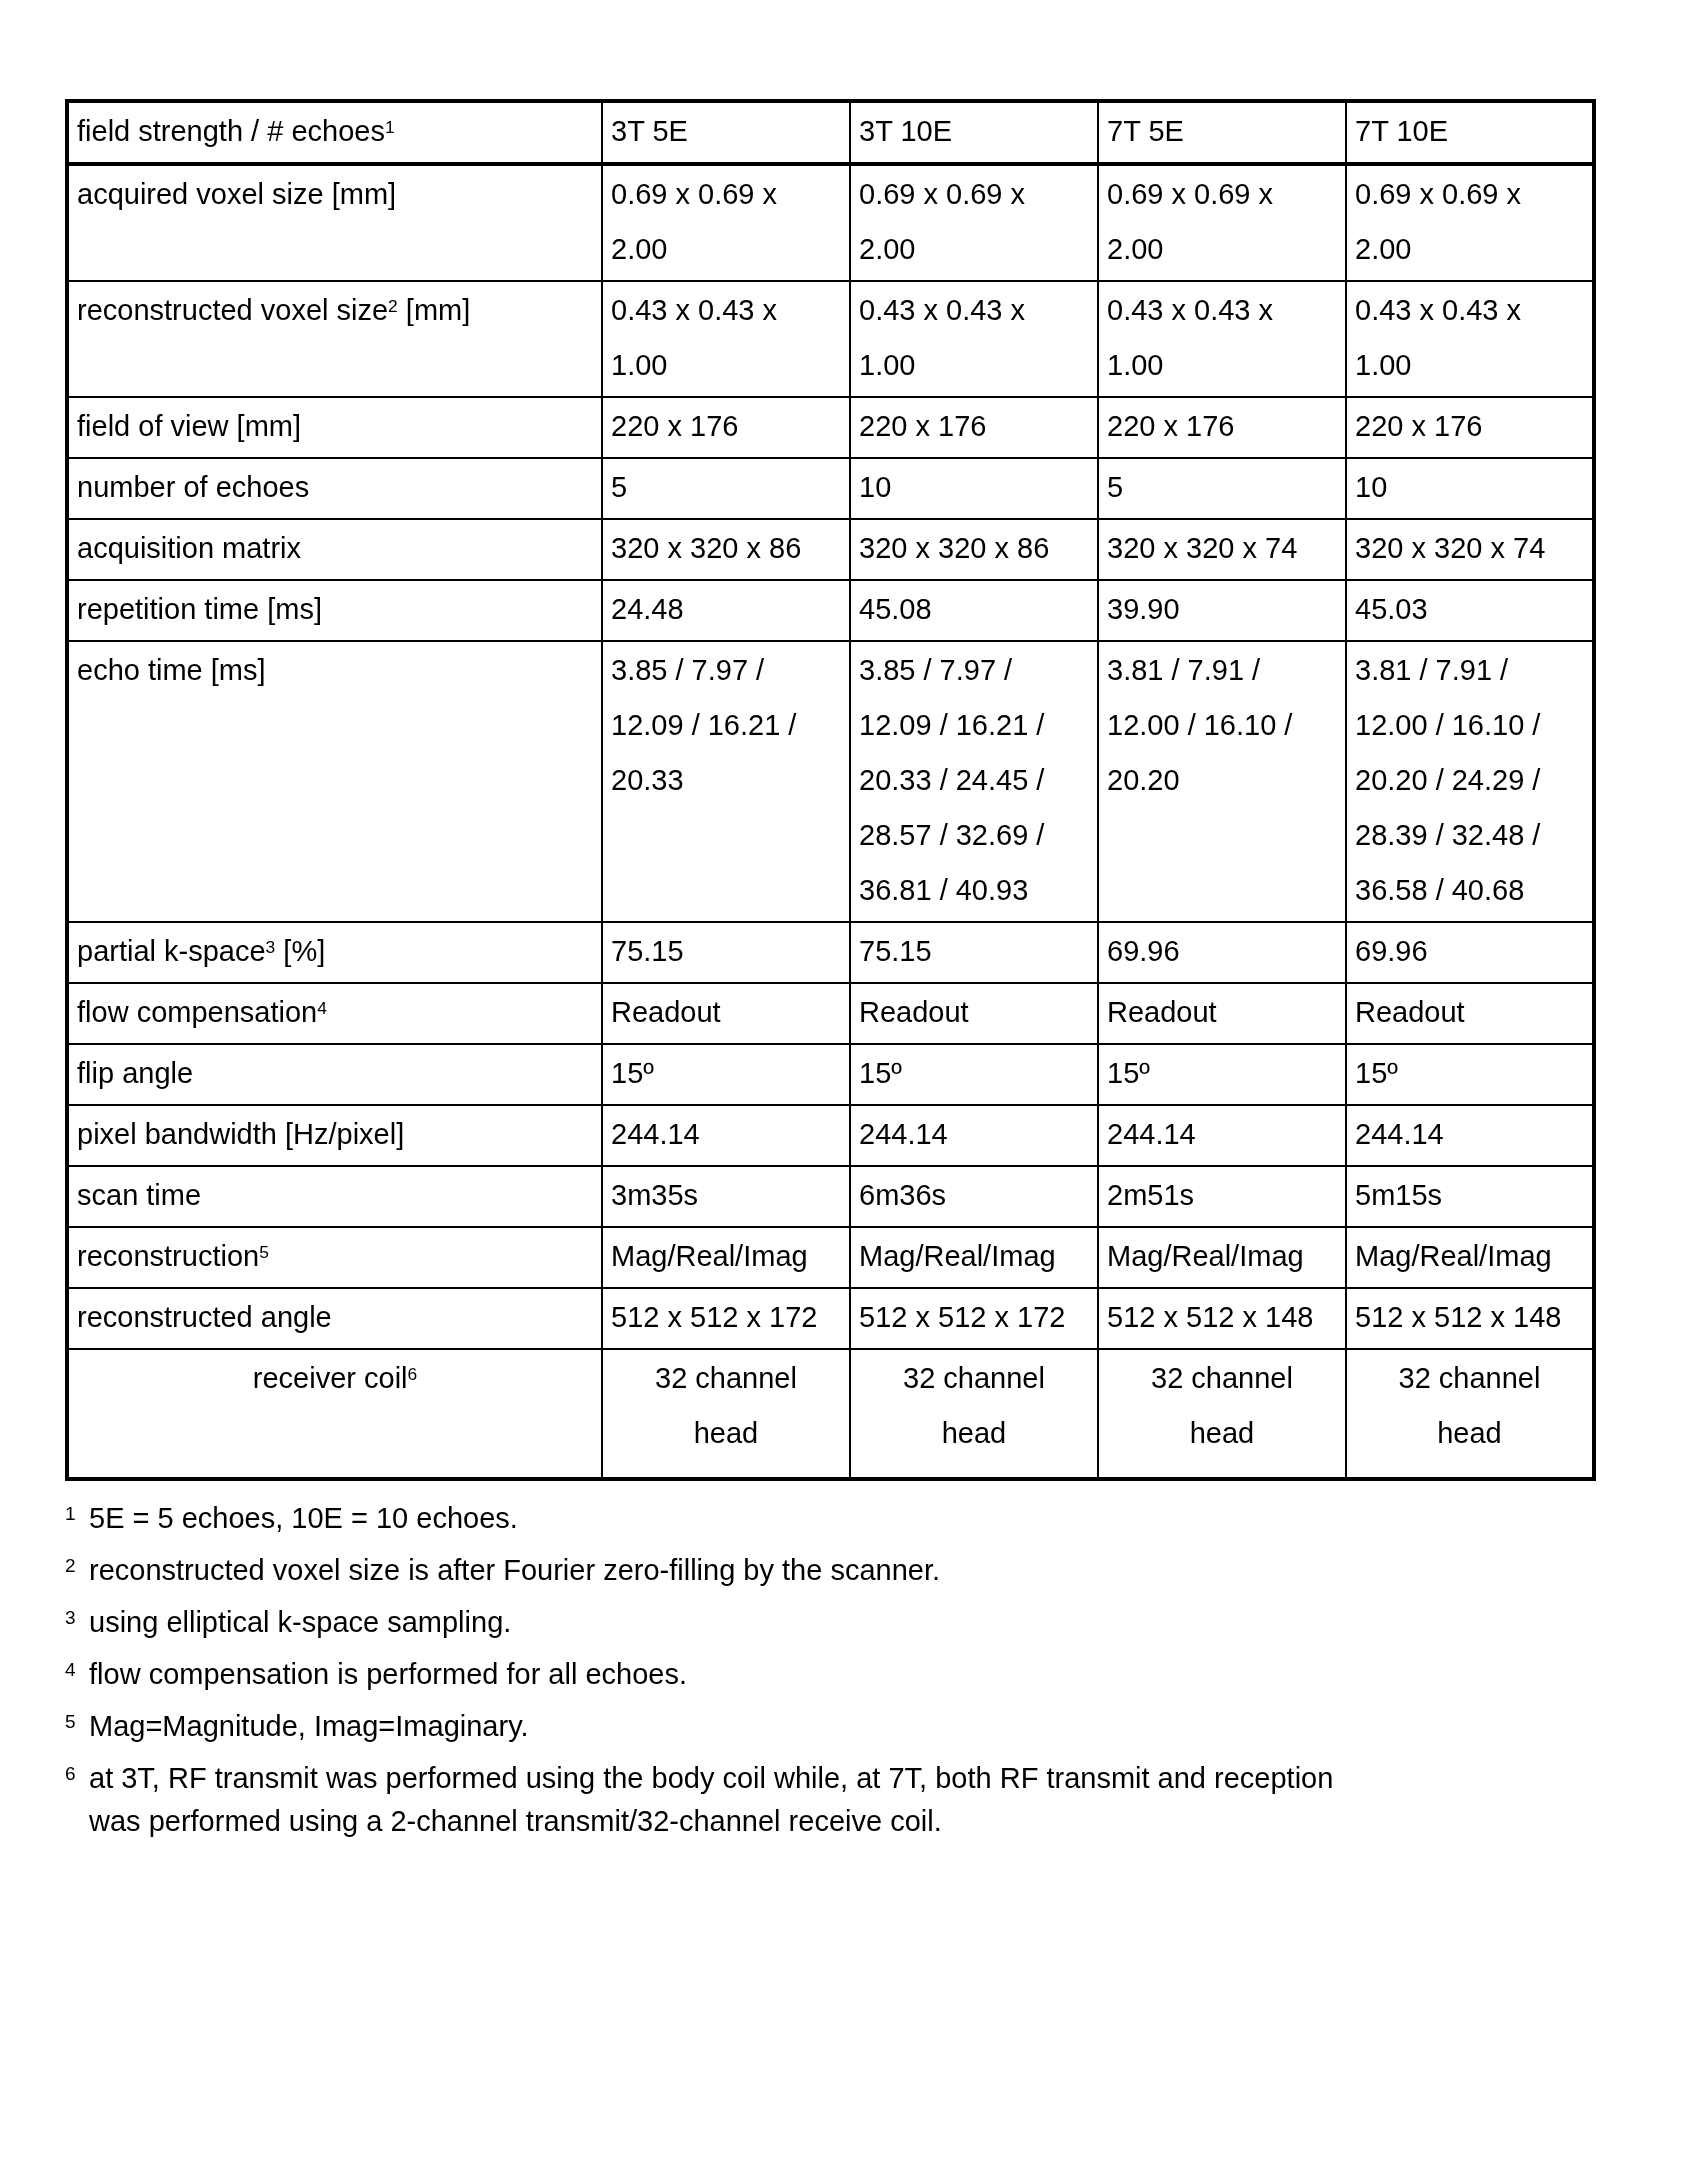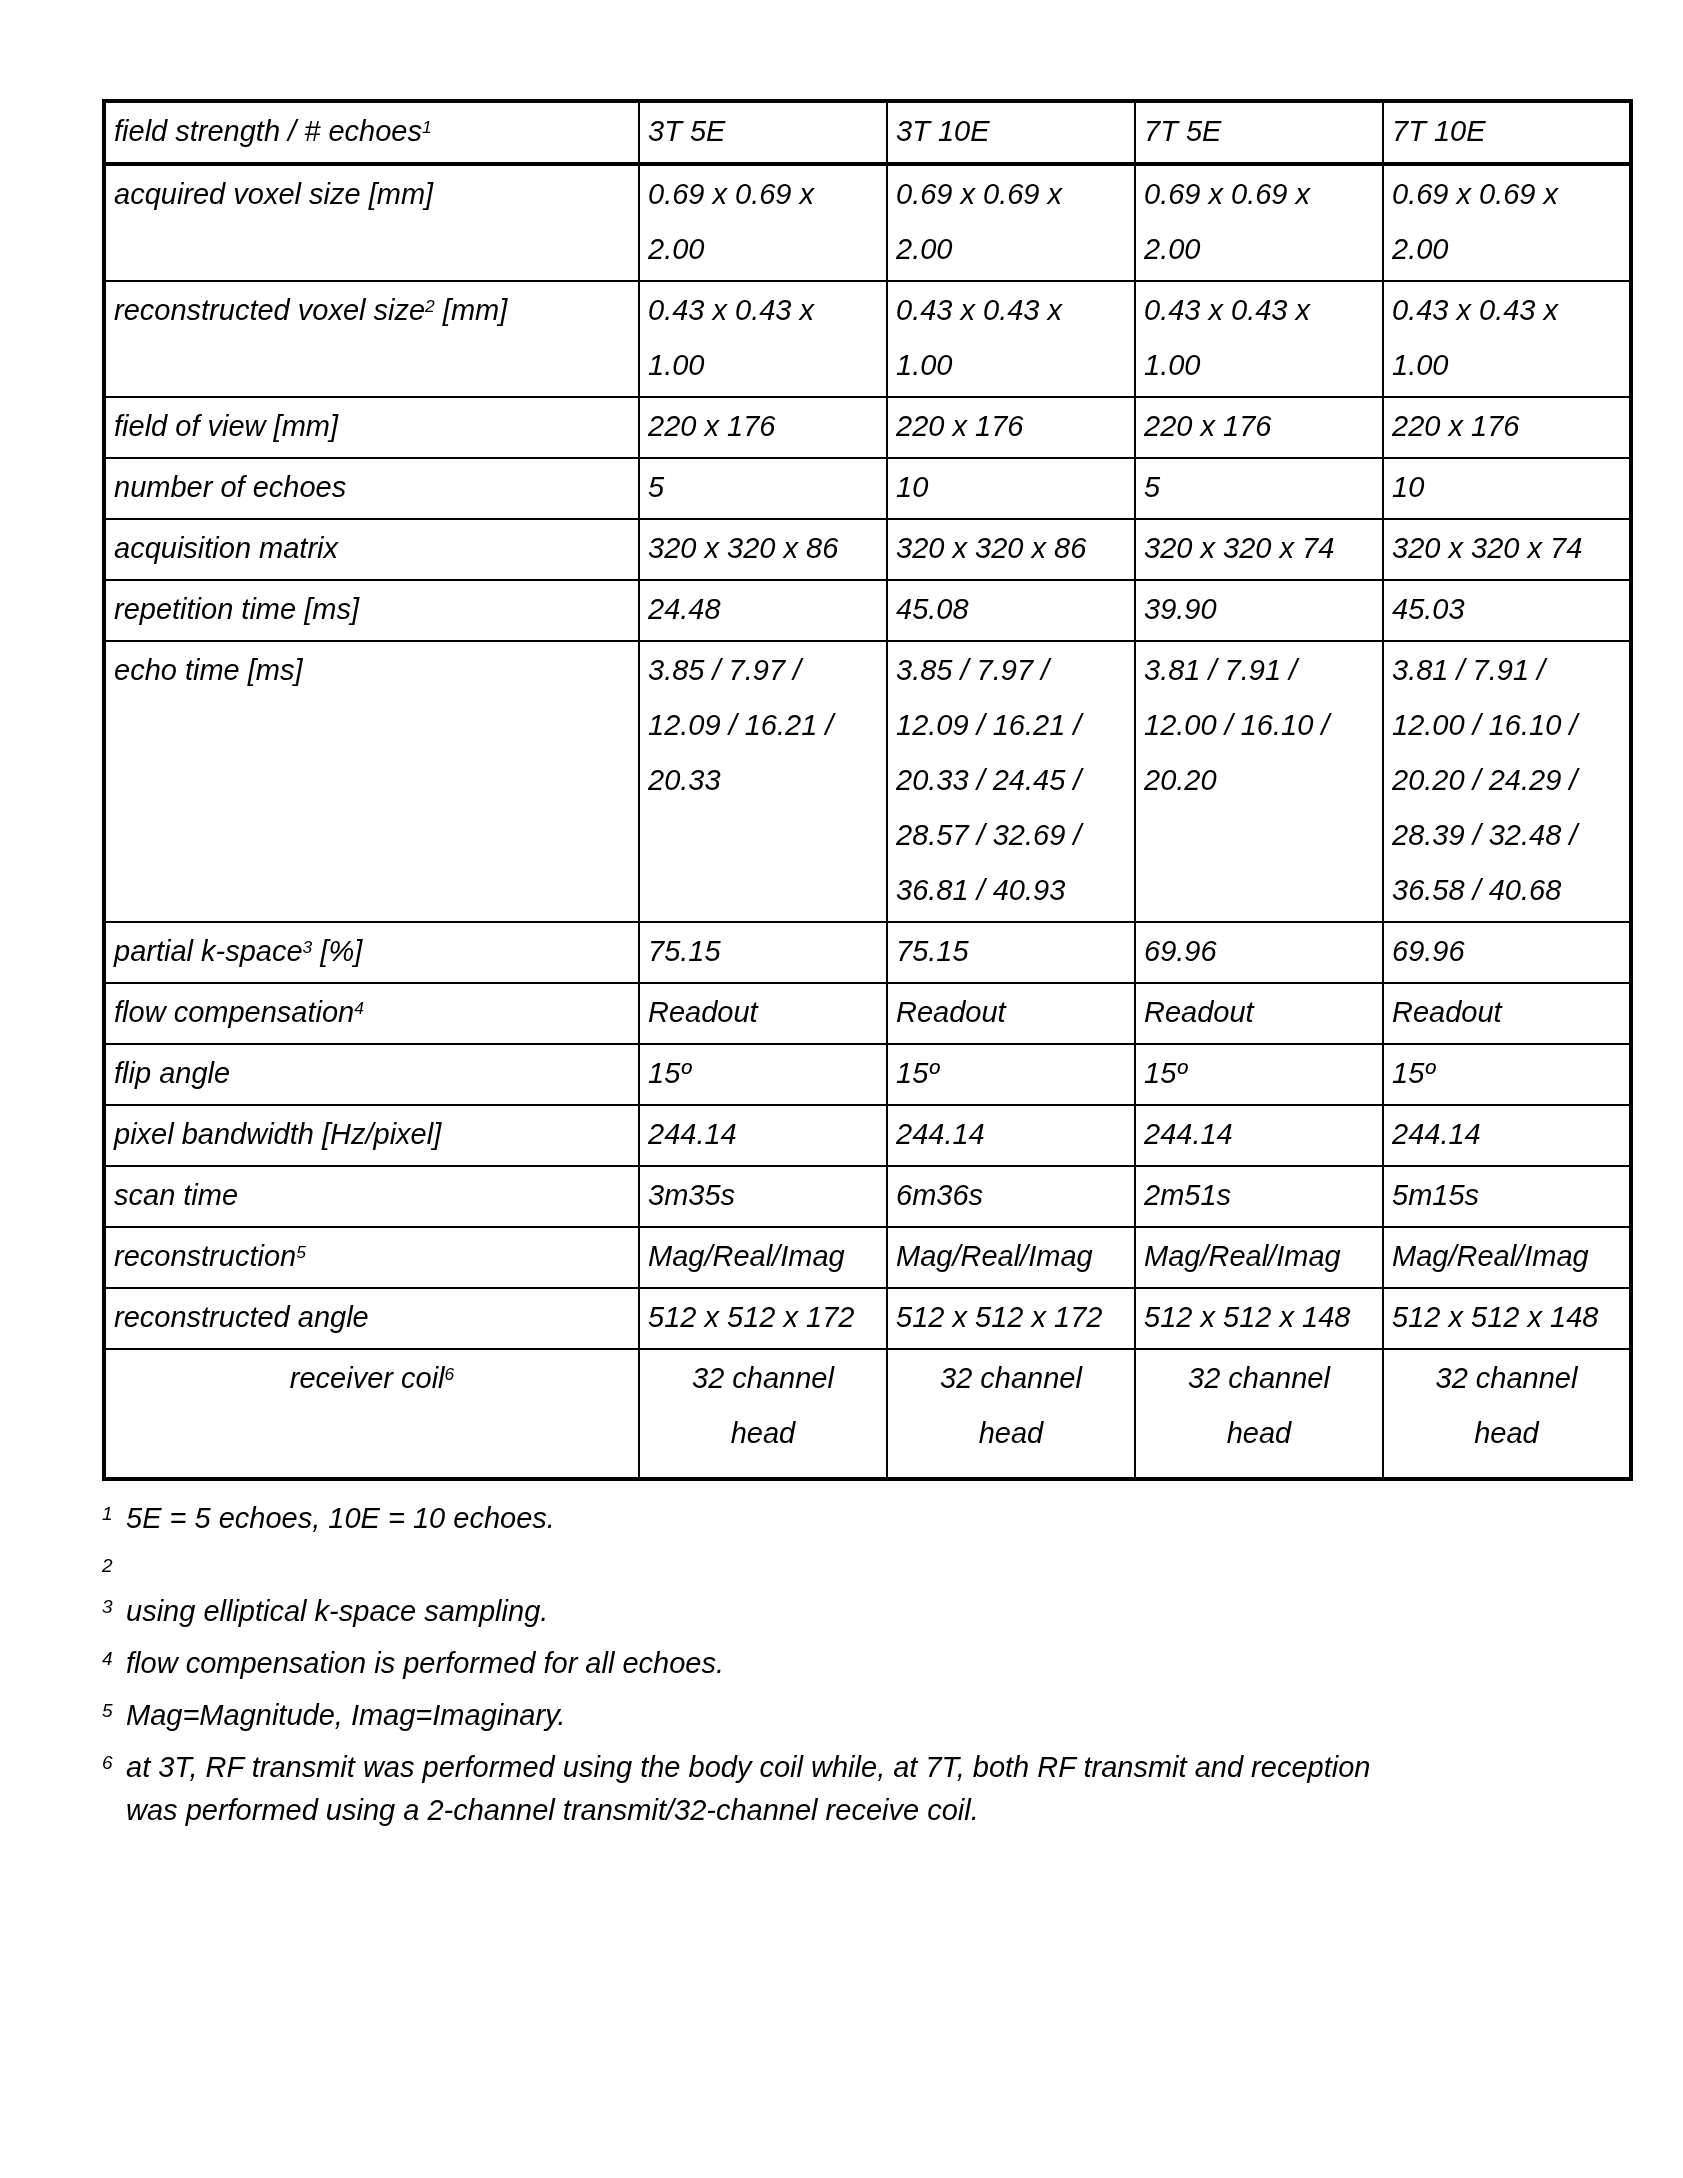--- a/index.html
+++ b/index.html
@@ -8,22 +8,21 @@
     background: #ffffff;
   }
   body {
     width: 1683px;
     height: 2178px;
     font-family: "Liberation Sans", sans-serif;
     color: #000000;
     -webkit-font-smoothing: antialiased;
   }
   .doc {
-    padding: 99px 0 0 102px;
-    font-style: italic;
+    padding: 99px 0 0 65px;
   }
   table.params {
     border-collapse: collapse;
     table-layout: fixed;
     width: 1525px;
     border: 4px solid #000;
   }
   table.params td {
     border: 2px solid #000;
     vertical-align: top;
@@ -238,20 +237,21 @@
   </tbody>
     </table>
 
   <div class="footnotes">
     <div class="footnote">
       <span class="fn-marker">1</span>
       <div class="fn-text">5E = 5 echoes, 10E = 10 echoes.</div>
     </div>
     <div class="footnote">
       <span class="fn-marker">2</span>
+      <div class="fn-text">reconstructed voxel size is after Fourier zero-filling by the scanner.</div>
     </div>
     <div class="footnote">
       <span class="fn-marker">3</span>
       <div class="fn-text">using elliptical k-space sampling.</div>
     </div>
     <div class="footnote">
       <span class="fn-marker">4</span>
       <div class="fn-text">flow compensation is performed for all echoes.</div>
     </div>
     <div class="footnote">

